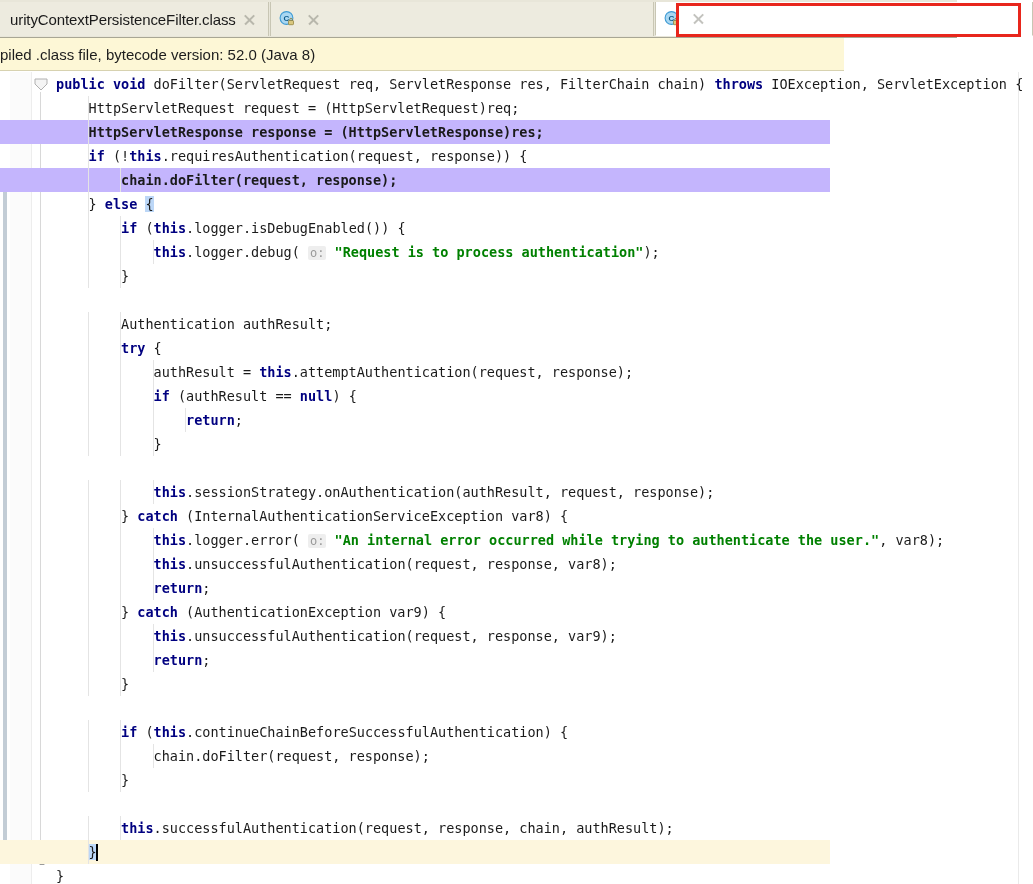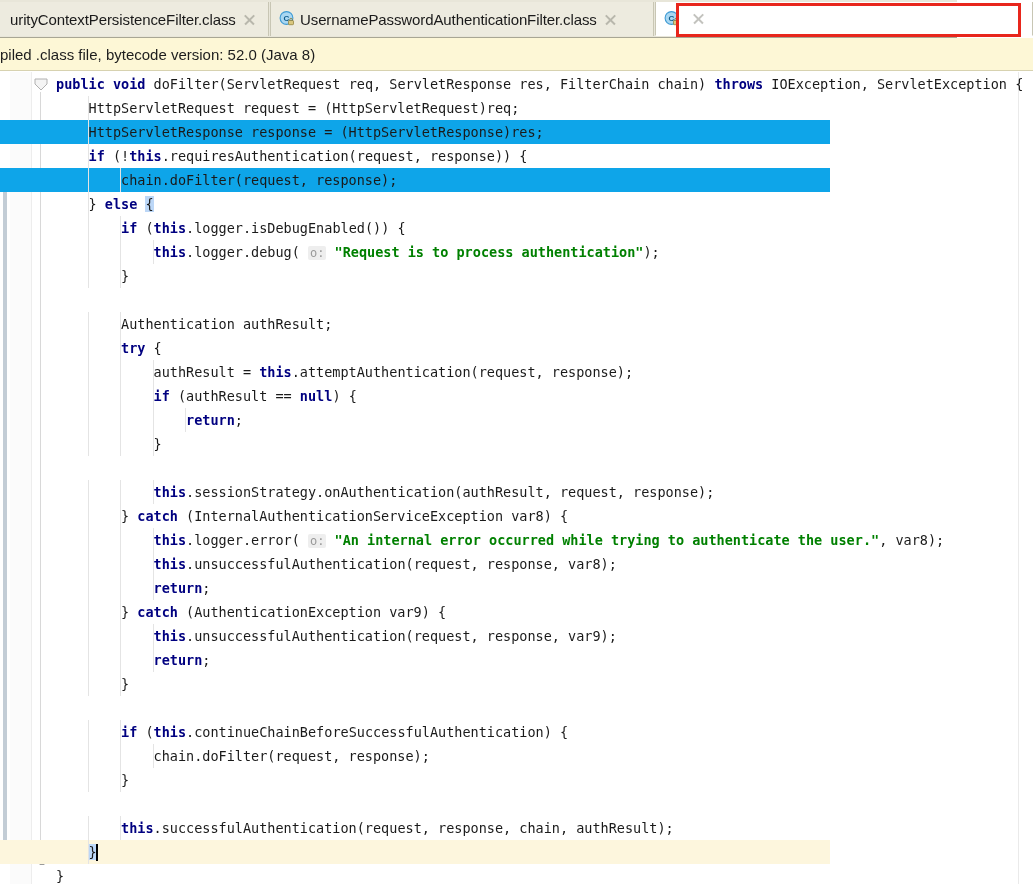--- a/index.html
+++ b/index.html
@@ -88,21 +88,21 @@
     border: 3px solid #e8261c;
     box-sizing: border-box;
     pointer-events: none;
     z-index: 20;
   }
 
   
   #notice {
     position: absolute;
     left: 0; top: 38px;
-    width: 1033px;
+    width: 844px;
     height: 33px;
     background: #fdf7d6;
     border-bottom: 1px solid #d7d2b0;
     box-sizing: border-box;
     display: flex;
     align-items: center;
     font-size: 15px;
     color: #1d1d1d;
     padding-left: 0px;
   }
@@ -159,21 +159,21 @@
     color: #1a1a1a;
     white-space: pre;
   }
   .line {
     position: relative;
     height: 24px;
     line-height: 24px;
     padding-left: 56px;
     box-sizing: border-box;
   }
-  .line.hl-pink  { background: #0ea5e9; }
+  .line.hl-pink  { background: #c4b5fd; font-weight: bold; }
   .line.hl-caret { background: #fdf6dd; }
 
   
   .line::before {
     content: "";
   }
   .guide {
     position: absolute;
     top: 0; width: 1px; height: 24px;
     background: #e4e4e4;
@@ -239,21 +239,20 @@
 
   <div class="tab inactive" style="left:270px; width:384px;">
     <span class="class-icon">
       <svg width="16" height="16" viewBox="0 0 16 16">
         <circle cx="7.5" cy="7" r="6.4" fill="#a9d7f2" stroke="#3f9bd4" stroke-width="1.1"></circle>
         <text x="7.5" y="10.4" font-family="Liberation Sans, sans-serif" font-size="8" font-weight="bold" fill="#0f5b8a" text-anchor="middle">C</text>
         <rect x="9.5" y="9.5" width="5" height="4.2" rx="0.8" fill="#d9c77e" stroke="#8a7a32" stroke-width="0.7"></rect>
         <path d="M10.8 9.6 v-1.1 a1.2 1.2 0 0 1 2.4 0 v1.1" fill="none" stroke="#8a7a32" stroke-width="0.8"></path>
       </svg>
     </span>
-    <span class="tab-label">UsernamePasswordAuthenticationFilter.class</span>
     <span class="tab-close"></span>
   </div>
 
   <div class="tab active" style="left:655px; width:378px;">
     <span class="class-icon">
       <svg width="16" height="16" viewBox="0 0 16 16">
         <circle cx="7.5" cy="7" r="6.4" fill="#a9d7f2" stroke="#3f9bd4" stroke-width="1.1"></circle>
         <text x="7.5" y="10.4" font-family="Liberation Sans, sans-serif" font-size="8" font-weight="bold" fill="#0f5b8a" text-anchor="middle">C</text>
         <rect x="9.5" y="9.5" width="5" height="4.2" rx="0.8" fill="#d9c77e" stroke="#8a7a32" stroke-width="0.7"></rect>
         <path d="M10.8 9.6 v-1.1 a1.2 1.2 0 0 1 2.4 0 v1.1" fill="none" stroke="#8a7a32" stroke-width="0.8"></path>

